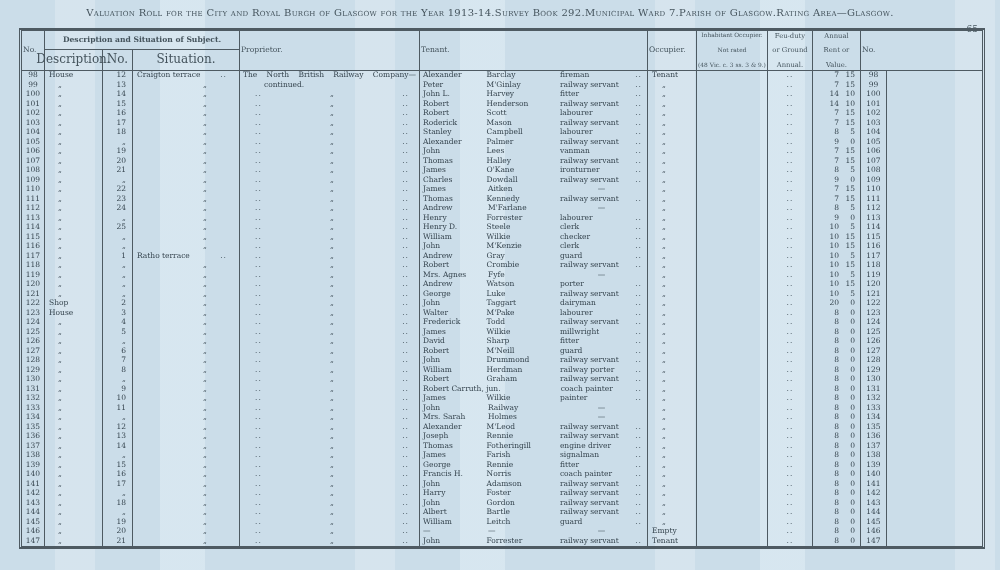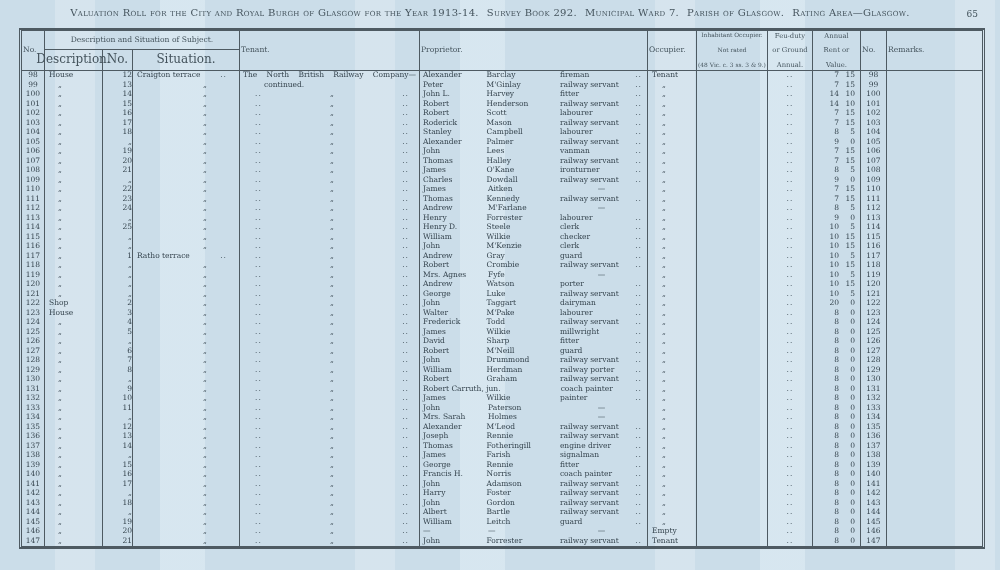--- a/index.html
+++ b/index.html
@@ -20,24 +20,24 @@
         rgba(255,255,255,0) 0px, rgba(255,255,255,0) 55px,
         rgba(255,255,255,.22) 55px, rgba(255,255,255,.22) 95px,
         rgba(255,255,255,0) 95px, rgba(255,255,255,0) 160px,
         rgba(230,242,248,.45) 160px, rgba(230,242,248,.45) 205px,
         rgba(255,255,255,0) 205px, rgba(255,255,255,0) 300px),
       var(--paper);
   }
   
   .masthead{
     position:absolute;top:7px;left:40px;right:60px;
-    display:flex;justify-content:center;gap:8px;white-space:nowrap;
+    display:flex;justify-content:center;gap:0;white-space:nowrap;
     font-variant:small-caps;font-size:10px;letter-spacing:.3px;color:var(--ink-soft);
   }
-  .pageno{position:absolute;top:9px;right:22px;font-size:9px;color:var(--ink-soft)}
+  .pageno{position:absolute;top:24px;right:22px;font-size:9px;color:var(--ink-soft)}
   
   .vtable{
     position:absolute;left:21px;top:30px;width:962px;height:517px;
     border:1px solid var(--line);
     display:flex;flex-direction:column;
     font-size:7.5px;line-height:1.15;
   }
   .vtable::after{
     content:"";position:absolute;inset:-3px;
     border:1px solid var(--line);border-top-width:2px;border-bottom-width:2px;
@@ -52,21 +52,21 @@
   }
   .hc{
     border-right:1px solid var(--line);
     display:flex;align-items:center;justify-content:space-between;
     text-align:center;font-size:7.6px;padding:1px;
   }
   .hc:last-child{border-right:none}
   .hgroup{border-right:1px solid var(--line);display:flex;flex-direction:column}
   .hgroup-top{
     height:19px;display:flex;align-items:center;justify-content:center;
-    border-bottom:1px solid var(--line);font-size:7.6px;
+    border-bottom:1px solid var(--line);font-size:7.6px;font-weight:bold;
   }
   .hgroup-bottom{flex:1;display:grid;grid-template-columns:58px 30px 1fr}
   .hsub{border-right:1px solid var(--line);display:flex;align-items:center;justify-content:center;font-size:12px}
   .hsub:last-child{border-right:none}
   .hsmall{font-size:5.9px;line-height:1.12;flex-direction:column}
   .h3line{font-size:6.8px;line-height:1.18;flex-direction:column}
   
   .currow{
     height:12px;display:grid;flex:none;
     grid-template-columns:23px 58px 30px 107px 180px 228px 49px 71px 45px 48px 26px 1fr;
@@ -83,21 +83,21 @@
     flex:1;display:grid;min-height:0;
     grid-template-columns:23px 58px 30px 107px 180px 228px 49px 71px 45px 48px 26px 1fr;
     align-items:center;
   }
   .td{
     border-right:1px solid var(--line);height:100%;
     display:flex;align-items:center;overflow:hidden;white-space:nowrap;
   }
   .td:last-child{border-right:none}
   .ctr{justify-content:center}
-  .num{justify-content:flex-end;}
+  .num{justify-content:flex-end;padding-right:6px}
   .desc-word{padding-left:4px}
   .desc-ditto{padding-left:13px}
   .sit-name{padding-left:4px;flex:1}
   .sit-dots{padding-right:12px}
   .sit-ditto{padding-left:70px}
   .prop-company{width:100%;padding:0 3px;text-align:justify;text-align-last:justify}
   .prop-continued{padding-left:24px}
   .prop-ditto{width:100%;display:flex;justify-content:space-between;padding:0 10px 0 15px}
   .ten{padding-left:3px}
   .t-first{width:65px;overflow:visible}
@@ -131,40 +131,39 @@
     <div class="thead">
       <div class="hc">No.</div>
       <div class="hgroup">
         <div class="hgroup-top">Description and Situation of Subject.</div>
         <div class="hgroup-bottom">
           <div class="hsub">Description.</div>
           <div class="hsub">No.</div>
           <div class="hsub">Situation.</div>
         </div>
       </div>
+      <div class="hc">Proprietor.</div>
       <div class="hc">Tenant.</div>
-      <div class="hc">Proprietor.</div>
       <div class="hc">Occupier.</div>
       <div class="hc hsmall">
         <span>Inhabitant Occupier.</span>
         <span>Not rated</span>
         <span>(48 Vic. c. 3 ss. 3 &amp; 9.)</span>
       </div>
       <div class="hc h3line">
         <span>Feu-duty</span>
         <span>or Ground</span>
         <span>Annual.</span>
       </div>
       <div class="hc h3line">
         <span>Annual</span>
         <span>Rent or</span>
         <span>Value.</span>
       </div>
       <div class="hc">No.</div>
-      <div class="hc">Remarks.</div>
     </div>
 
 
     <div class="tbody">
         <div class="tr">
           <div class="td ctr">98</div>
           <div class="td desc-word">House</div>
           <div class="td num">12</div>
           <div class="td">
             <span class="sit-name">Craigton terrace</span>
@@ -1282,21 +1281,21 @@
           </div>
           <div class="td">
             <span class="prop-ditto">
               <span class="dotlead">..</span>
               <span>„</span>
               <span class="dotlead">..</span>
             </span>
           </div>
           <div class="td ten">
             <span class="t-first">John</span>
-            <span class="t-last">Paterson</span>
+            <span class="t-last">Railway</span>
             <span class="t-occ dash">—</span>
           </div>
           <div class="td occ-ditto">„</div>
           <div class="td"></div>
           <div class="td ctr">
             <span class="dotlead">..</span>
           </div>
           <div class="td rentcell">
             <span class="r-l">8</span>
             <span class="r-s">0</span>

